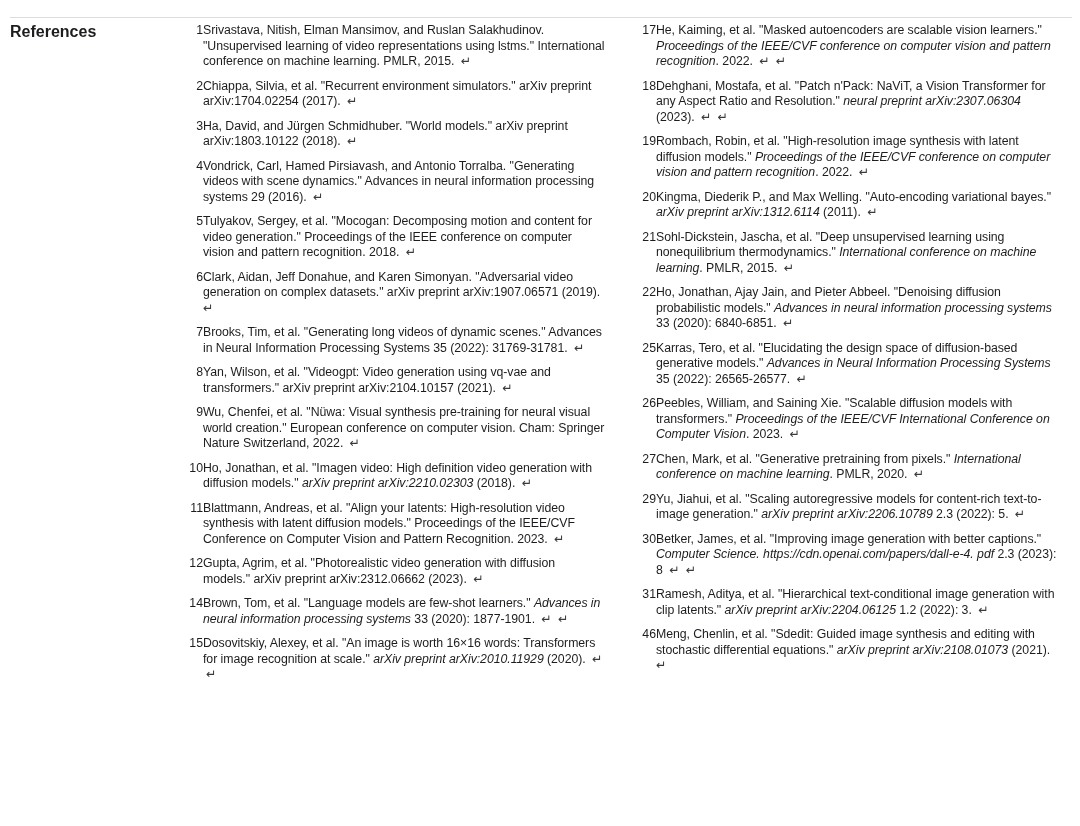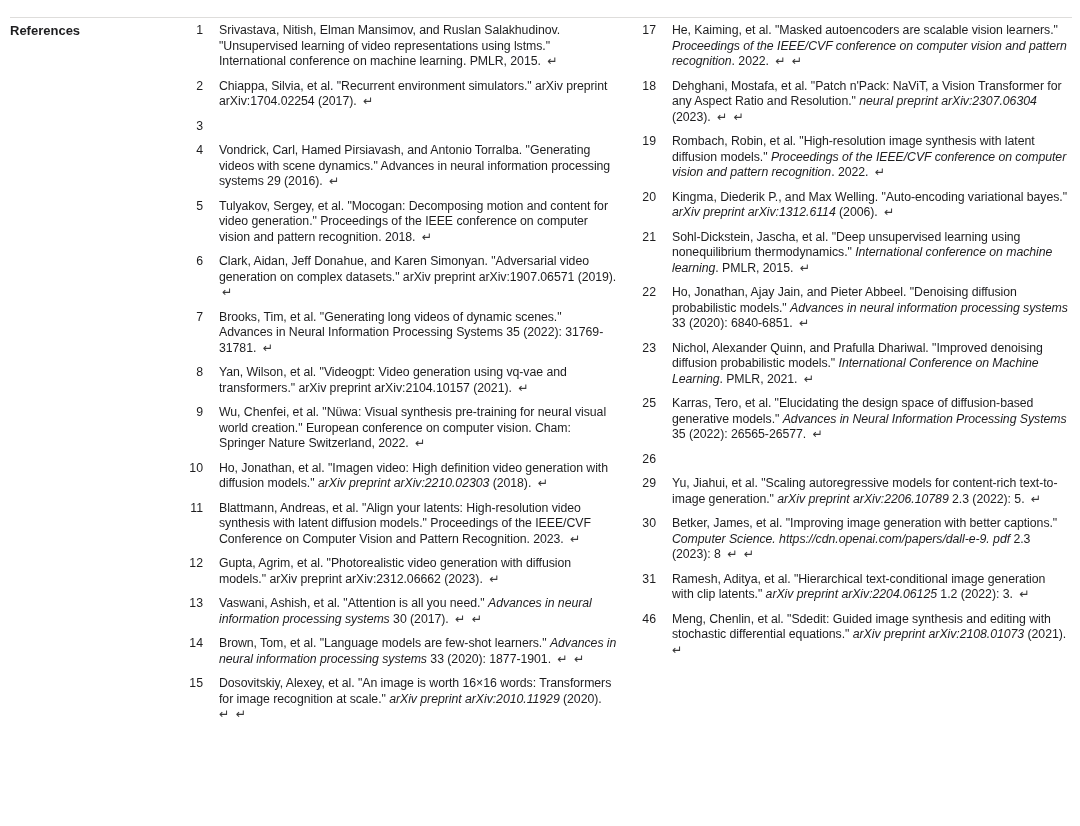--- a/index.html
+++ b/index.html
@@ -2,28 +2,28 @@
 <html><head>
 <meta charset="utf-8">
 <style>
   * { margin:0; padding:0; box-sizing:border-box; }
   html,body { width:1080px; height:826px; background:#ffffff; overflow:hidden;
               font-family:"Liberation Sans","DejaVu Sans",sans-serif;
               color:#1d1d1f; }
   .divider { position:absolute; top:17px; left:10px; width:1062px; height:0;
              border-top:1px solid #dedddb; }
   .section-label { position:absolute; left:10px; top:23px;
-                   font-size:13px; font-weight:700; letter-spacing:0; }
+                   font-size:16px; font-weight:700; letter-spacing:0; }
   .refs-col { position:absolute; top:23px; }
   #col-left  { left:159px; width:458px; }
   #col-right { left:612px; width:458px; }
   .ref-item { display:flex; align-items:flex-start; margin-bottom:9px; }
   .ref-num { flex:none; width:44px; text-align:right;
              font-size:12.3px; line-height:15.5px; color:#1d1d1f; }
-  .ref-text { margin-left:16px; width:402px;
+  .ref-text { width:402px;
               font-size:12.3px; line-height:15.5px; letter-spacing:-0.05px; }
   .seg-italic { font-style:italic; }
   .return-icon { color:#3a3a3a; padding-left:3px; font-size:12.3px; }
 </style>
 </head>
 <body>
 
 <div class="divider"></div>
 
 <div class="section-label">References</div>
@@ -32,20 +32,21 @@
     <div class="ref-item">
       <div class="ref-num">1</div>
       <div class="ref-text"><span class="seg-plain">Srivastava, Nitish, Elman Mansimov, and Ruslan Salakhudinov. "Unsupervised learning of video representations using lstms." International conference on machine learning. PMLR, 2015.</span><span class="return-icon"> ↵</span></div>
     </div>
     <div class="ref-item">
       <div class="ref-num">2</div>
       <div class="ref-text"><span class="seg-plain">Chiappa, Silvia, et al. "Recurrent environment simulators." arXiv preprint arXiv:1704.02254 (2017).</span><span class="return-icon"> ↵</span></div>
     </div>
     <div class="ref-item">
       <div class="ref-num">3</div>
+      <div class="ref-text"><span class="seg-plain">Ha, David, and Jürgen Schmidhuber. "World models." arXiv preprint arXiv:1803.10122 (2018).</span><span class="return-icon"> ↵</span></div>
     </div>
     <div class="ref-item">
       <div class="ref-num">4</div>
       <div class="ref-text"><span class="seg-plain">Vondrick, Carl, Hamed Pirsiavash, and Antonio Torralba. "Generating videos with scene dynamics." Advances in neural information processing systems 29 (2016).</span><span class="return-icon"> ↵</span></div>
     </div>
     <div class="ref-item">
       <div class="ref-num">5</div>
       <div class="ref-text"><span class="seg-plain">Tulyakov, Sergey, et al. "Mocogan: Decomposing motion and content for video generation." Proceedings of the IEEE conference on computer vision and pattern recognition. 2018.</span><span class="return-icon"> ↵</span></div>
     </div>
     <div class="ref-item">
@@ -70,24 +71,20 @@
     </div>
     <div class="ref-item">
       <div class="ref-num">11</div>
       <div class="ref-text"><span class="seg-plain">Blattmann, Andreas, et al. "Align your latents: High-resolution video synthesis with latent diffusion models." Proceedings of the IEEE/CVF Conference on Computer Vision and Pattern Recognition. 2023.</span><span class="return-icon"> ↵</span></div>
     </div>
     <div class="ref-item">
       <div class="ref-num">12</div>
       <div class="ref-text"><span class="seg-plain">Gupta, Agrim, et al. "Photorealistic video generation with diffusion models." arXiv preprint arXiv:2312.06662 (2023).</span><span class="return-icon"> ↵</span></div>
     </div>
     <div class="ref-item">
-      <div class="ref-num">13</div>
-      <div class="ref-text"><span class="seg-plain">Vaswani, Ashish, et al. "Attention is all you need." </span><span class="seg-italic">Advances in neural information processing systems</span><span class="seg-plain"> 30 (2017).</span><span class="return-icon"> ↵</span><span class="return-icon"> ↵</span></div>
-    </div>
-    <div class="ref-item">
       <div class="ref-num">14</div>
       <div class="ref-text"><span class="seg-plain">Brown, Tom, et al. "Language models are few-shot learners." </span><span class="seg-italic">Advances in neural information processing systems</span><span class="seg-plain"> 33 (2020): 1877-1901.</span><span class="return-icon"> ↵</span><span class="return-icon"> ↵</span></div>
     </div>
     <div class="ref-item">
       <div class="ref-num">15</div>
       <div class="ref-text"><span class="seg-plain">Dosovitskiy, Alexey, et al. "An image is worth 16×16 words: Transformers for image recognition at scale." </span><span class="seg-italic">arXiv preprint arXiv:2010.11929</span><span class="seg-plain"> (2020).</span><span class="return-icon"> ↵</span><span class="return-icon"> ↵</span></div>
     </div>
   </div>
 <div id="col-right" class="refs-col">
     <div class="ref-item">
@@ -97,48 +94,49 @@
     <div class="ref-item">
       <div class="ref-num">18</div>
       <div class="ref-text"><span class="seg-plain">Dehghani, Mostafa, et al. "Patch n'Pack: NaViT, a Vision Transformer for any Aspect Ratio and Resolution." </span><span class="seg-italic">neural preprint arXiv:2307.06304</span><span class="seg-plain"> (2023).</span><span class="return-icon"> ↵</span><span class="return-icon"> ↵</span></div>
     </div>
     <div class="ref-item">
       <div class="ref-num">19</div>
       <div class="ref-text"><span class="seg-plain">Rombach, Robin, et al. "High-resolution image synthesis with latent diffusion models." </span><span class="seg-italic">Proceedings of the IEEE/CVF conference on computer vision and pattern recognition</span><span class="seg-plain">. 2022.</span><span class="return-icon"> ↵</span></div>
     </div>
     <div class="ref-item">
       <div class="ref-num">20</div>
-      <div class="ref-text"><span class="seg-plain">Kingma, Diederik P., and Max Welling. "Auto-encoding variational bayes." </span><span class="seg-italic">arXiv preprint arXiv:1312.6114</span><span class="seg-plain"> (2006).</span><span class="return-icon"> ↵</span></div>
+      <div class="ref-text"><span class="seg-plain">Kingma, Diederik P., and Max Welling. "Auto-encoding variational bayes." </span><span class="seg-italic">arXiv preprint arXiv:1312.6114</span><span class="seg-plain"> (2011).</span><span class="return-icon"> ↵</span></div>
     </div>
     <div class="ref-item">
       <div class="ref-num">21</div>
       <div class="ref-text"><span class="seg-plain">Sohl-Dickstein, Jascha, et al. "Deep unsupervised learning using nonequilibrium thermodynamics." </span><span class="seg-italic">International conference on machine learning</span><span class="seg-plain">. PMLR, 2015.</span><span class="return-icon"> ↵</span></div>
     </div>
     <div class="ref-item">
       <div class="ref-num">22</div>
       <div class="ref-text"><span class="seg-plain">Ho, Jonathan, Ajay Jain, and Pieter Abbeel. "Denoising diffusion probabilistic models." </span><span class="seg-italic">Advances in neural information processing systems</span><span class="seg-plain"> 33 (2020): 6840-6851.</span><span class="return-icon"> ↵</span></div>
     </div>
     <div class="ref-item">
-      <div class="ref-num">23</div>
-      <div class="ref-text"><span class="seg-plain">Nichol, Alexander Quinn, and Prafulla Dhariwal. "Improved denoising diffusion probabilistic models." </span><span class="seg-italic">International Conference on Machine Learning</span><span class="seg-plain">. PMLR, 2021.</span><span class="return-icon"> ↵</span></div>
-    </div>
-    <div class="ref-item">
       <div class="ref-num">25</div>
       <div class="ref-text"><span class="seg-plain">Karras, Tero, et al. "Elucidating the design space of diffusion-based generative models." </span><span class="seg-italic">Advances in Neural Information Processing Systems</span><span class="seg-plain"> 35 (2022): 26565-26577.</span><span class="return-icon"> ↵</span></div>
     </div>
     <div class="ref-item">
       <div class="ref-num">26</div>
+      <div class="ref-text"><span class="seg-plain">Peebles, William, and Saining Xie. "Scalable diffusion models with transformers." </span><span class="seg-italic">Proceedings of the IEEE/CVF International Conference on Computer Vision</span><span class="seg-plain">. 2023.</span><span class="return-icon"> ↵</span></div>
+    </div>
+    <div class="ref-item">
+      <div class="ref-num">27</div>
+      <div class="ref-text"><span class="seg-plain">Chen, Mark, et al. "Generative pretraining from pixels." </span><span class="seg-italic">International conference on machine learning</span><span class="seg-plain">. PMLR, 2020.</span><span class="return-icon"> ↵</span></div>
     </div>
     <div class="ref-item">
       <div class="ref-num">29</div>
       <div class="ref-text"><span class="seg-plain">Yu, Jiahui, et al. "Scaling autoregressive models for content-rich text-to-image generation." </span><span class="seg-italic">arXiv preprint arXiv:2206.10789</span><span class="seg-plain"> 2.3 (2022): 5.</span><span class="return-icon"> ↵</span></div>
     </div>
     <div class="ref-item">
       <div class="ref-num">30</div>
-      <div class="ref-text"><span class="seg-plain">Betker, James, et al. "Improving image generation with better captions." </span><span class="seg-italic">Computer Science. https://cdn.openai.com/papers/dall-e-9. pdf</span><span class="seg-plain"> 2.3 (2023): 8</span><span class="return-icon"> ↵</span><span class="return-icon"> ↵</span></div>
+      <div class="ref-text"><span class="seg-plain">Betker, James, et al. "Improving image generation with better captions." </span><span class="seg-italic">Computer Science. https://cdn.openai.com/papers/dall-e-4. pdf</span><span class="seg-plain"> 2.3 (2023): 8</span><span class="return-icon"> ↵</span><span class="return-icon"> ↵</span></div>
     </div>
     <div class="ref-item">
       <div class="ref-num">31</div>
       <div class="ref-text"><span class="seg-plain">Ramesh, Aditya, et al. "Hierarchical text-conditional image generation with clip latents." </span><span class="seg-italic">arXiv preprint arXiv:2204.06125</span><span class="seg-plain"> 1.2 (2022): 3.</span><span class="return-icon"> ↵</span></div>
     </div>
     <div class="ref-item">
       <div class="ref-num">46</div>
       <div class="ref-text"><span class="seg-plain">Meng, Chenlin, et al. "Sdedit: Guided image synthesis and editing with stochastic differential equations." </span><span class="seg-italic">arXiv preprint arXiv:2108.01073</span><span class="seg-plain"> (2021).</span><span class="return-icon"> ↵</span></div>
     </div>
   </div>

